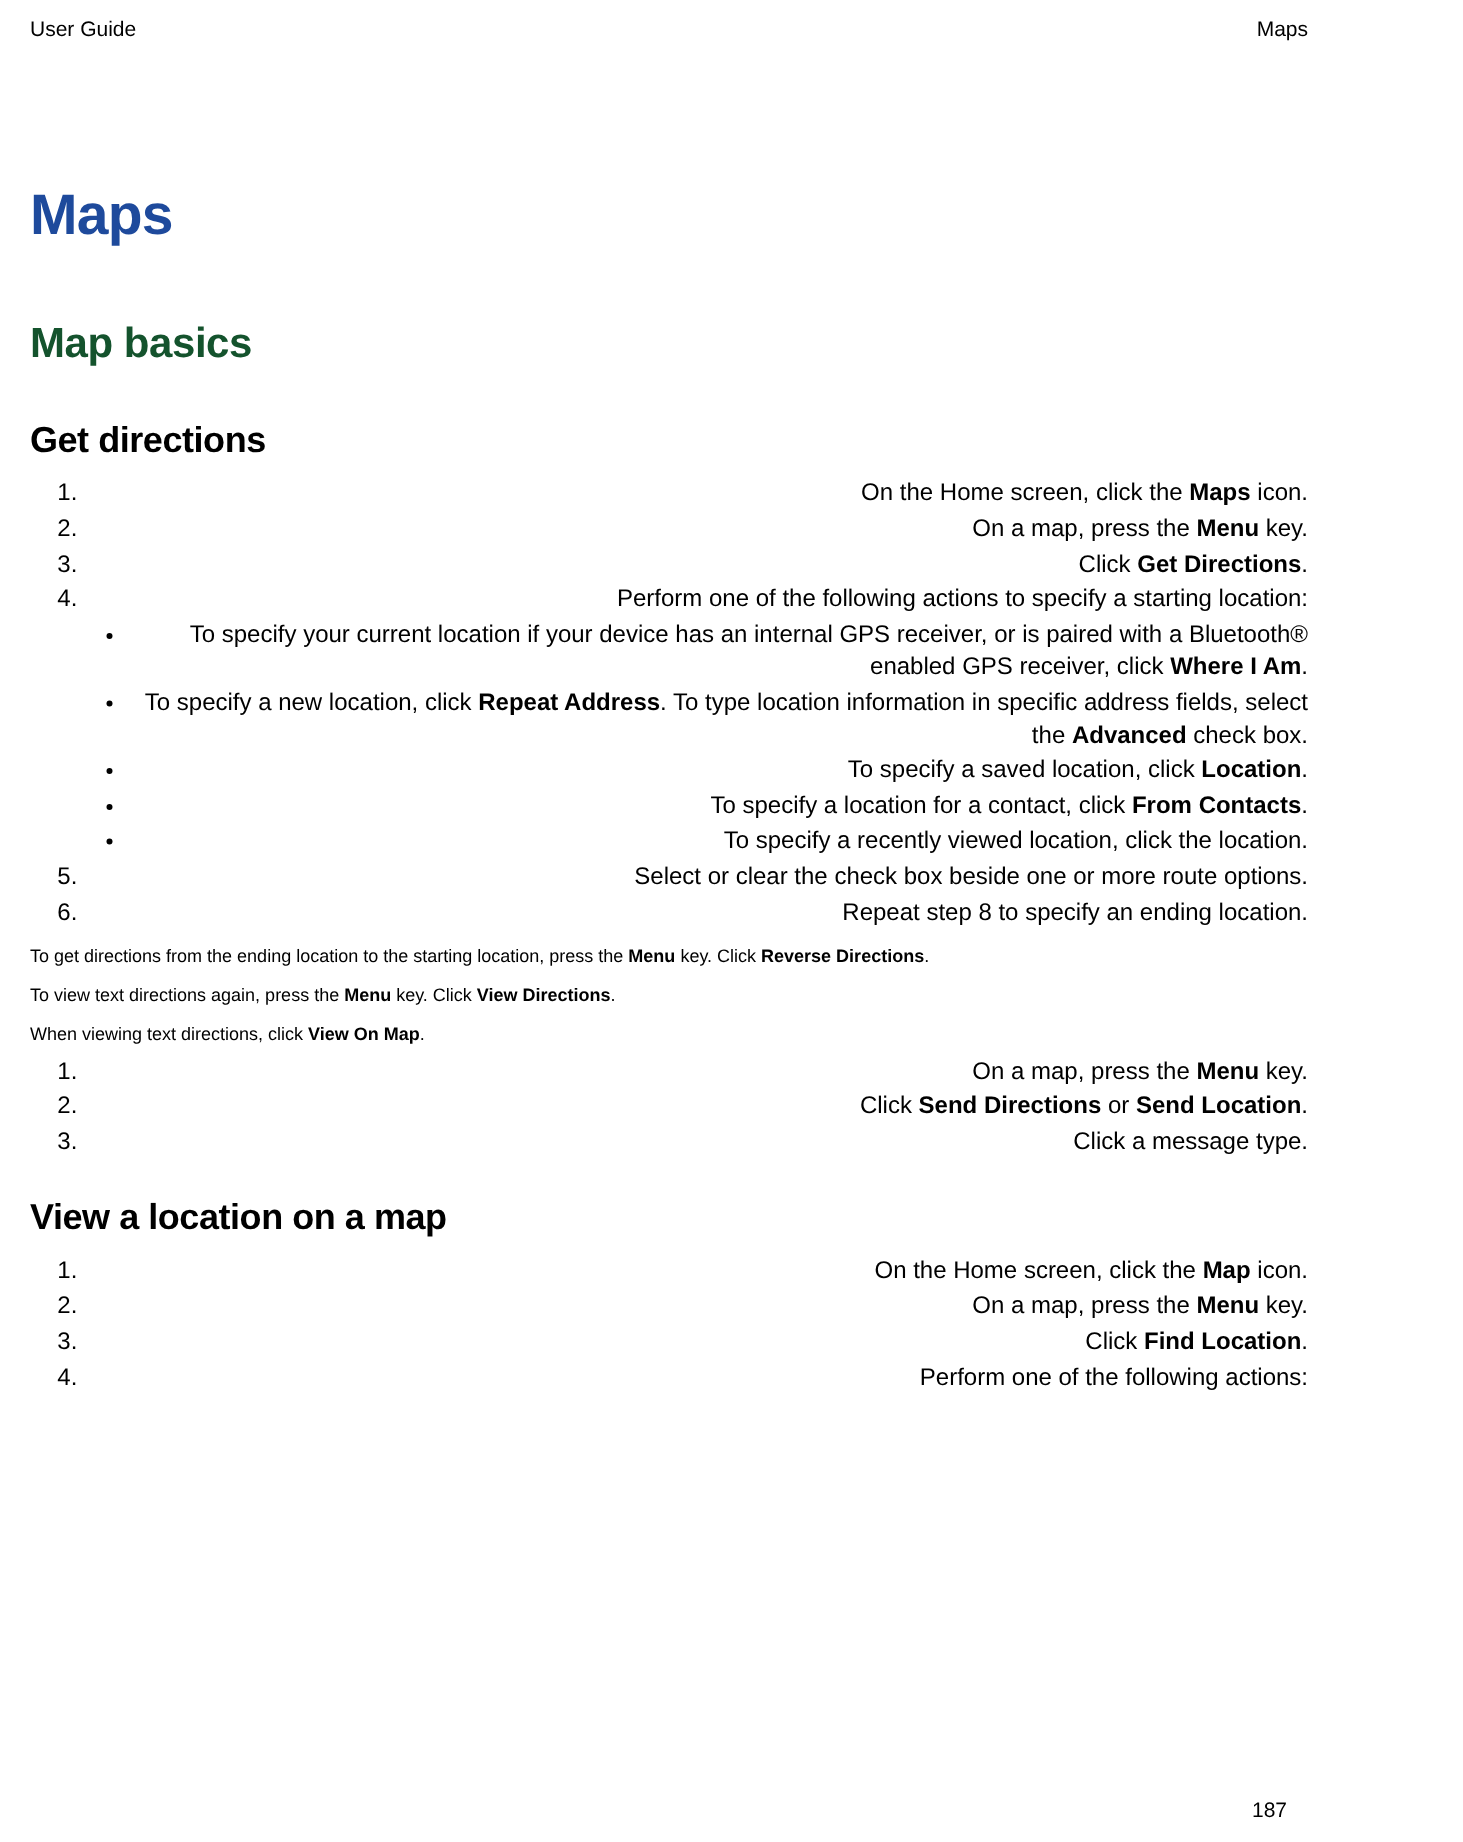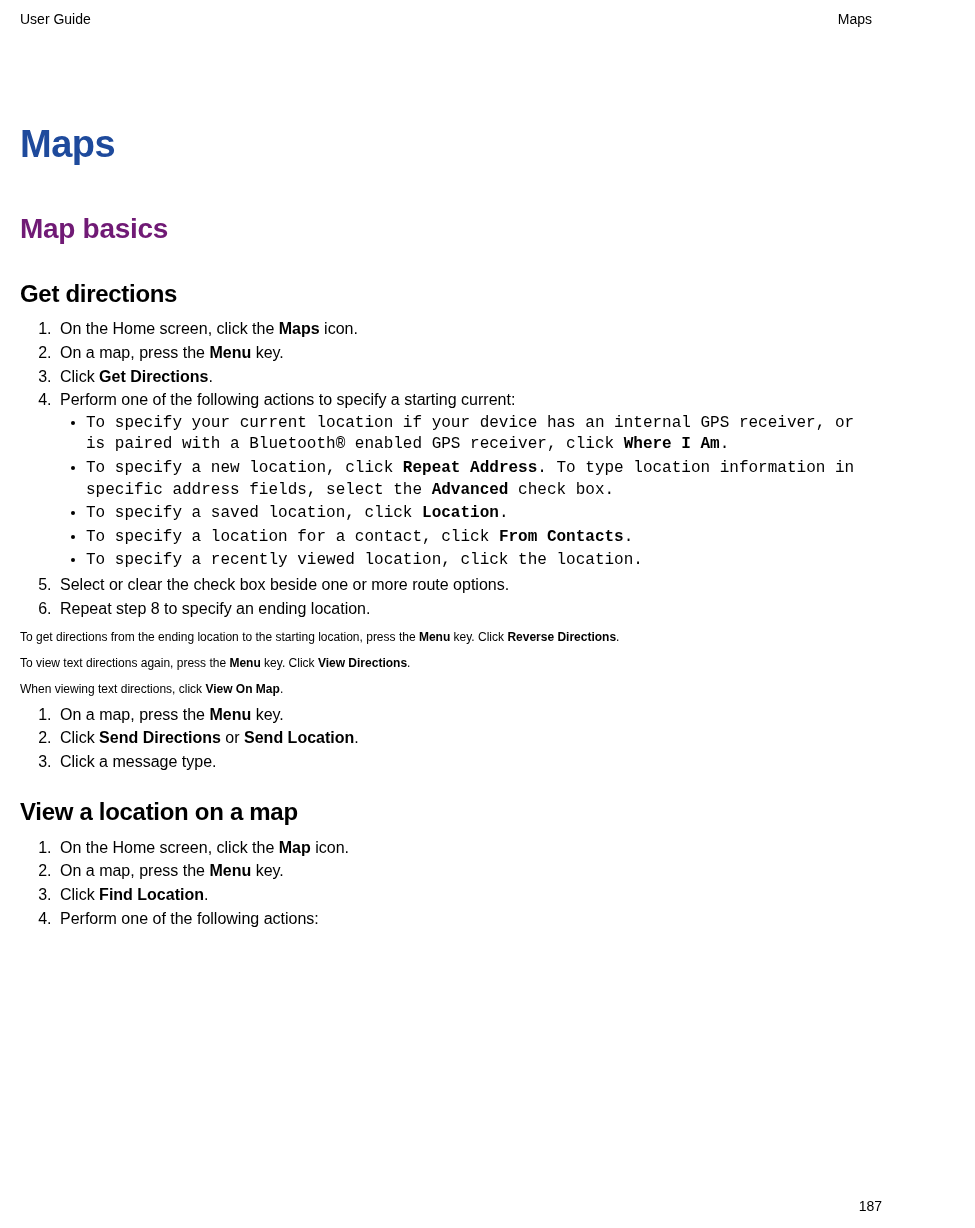--- a/index.html
+++ b/index.html
@@ -28,60 +28,60 @@
       margin-bottom: 90px;
     }
     h1.chapter-title {
       color: #1e4a9c;
       font-size: 38px;
       font-weight: 600;
       margin: 0 0 40px 0;
       letter-spacing: -0.5px;
     }
     h2.section-title {
-      color: #701a75;
+      color: #14532d;
       font-size: 28px;
       font-weight: 600;
       margin: 0 0 30px 0;
       letter-spacing: -0.3px;
     }
     h3.topic-title {
       color: #000;
       font-size: 24px;
       font-weight: 700;
       margin: 24px 0 8px 0;
       letter-spacing: -0.3px;
     }
     ol.steps {
       margin: 4px 0 6px 0;
       padding-left: 36px;
       font-size: 16px;
     }
     ol.steps > li {
       padding-left: 4px;
       margin: 2px 0;
+      text-align: right;
     }
     ul.sub {
       list-style-type: disc;
       margin: 2px 0 2px 0;
       padding-left: 26px;
-      font-family: Liberation Mono, monospace;
     }
     ul.sub > li {
       margin: 2px 0;
     }
     p.body {
       margin: 10px 0 6px 0;
       font-size: 12px;
     }
     .b { font-weight: 700; }
     .page-number {
       position: absolute;
       bottom: 12px;
-      right: 10px;
+      right: 34px;
       font-size: 14px;
     }
   </style>
 </head>
 <body>
 
 <div class="page">
 
   <div class="header-row">
     <span>User Guide</span>
@@ -97,21 +97,21 @@
     <li>
       <span>On the Home screen, click the </span><span class="b">Maps</span><span> icon.</span>
     </li>
     <li>
       <span>On a map, press the </span><span class="b">Menu</span><span> key.</span>
     </li>
     <li>
       <span>Click </span><span class="b">Get Directions</span><span>.</span>
     </li>
     <li>
-      <span>Perform one of the following actions to specify a starting current:</span>
+      <span>Perform one of the following actions to specify a starting location:</span>
       <ul class="sub">
         <li>
           <span>To specify your current location if your device has an internal GPS receiver, or is paired with a Bluetooth® enabled GPS receiver, click </span><span class="b">Where I Am</span><span>.</span>
         </li>
         <li>
           <span>To specify a new location, click </span><span class="b">Repeat Address</span><span>. To type location information in specific address fields, select the </span><span class="b">Advanced</span><span> check box.</span>
         </li>
         <li>
           <span>To specify a saved location, click </span><span class="b">Location</span><span>.</span>
         </li>

